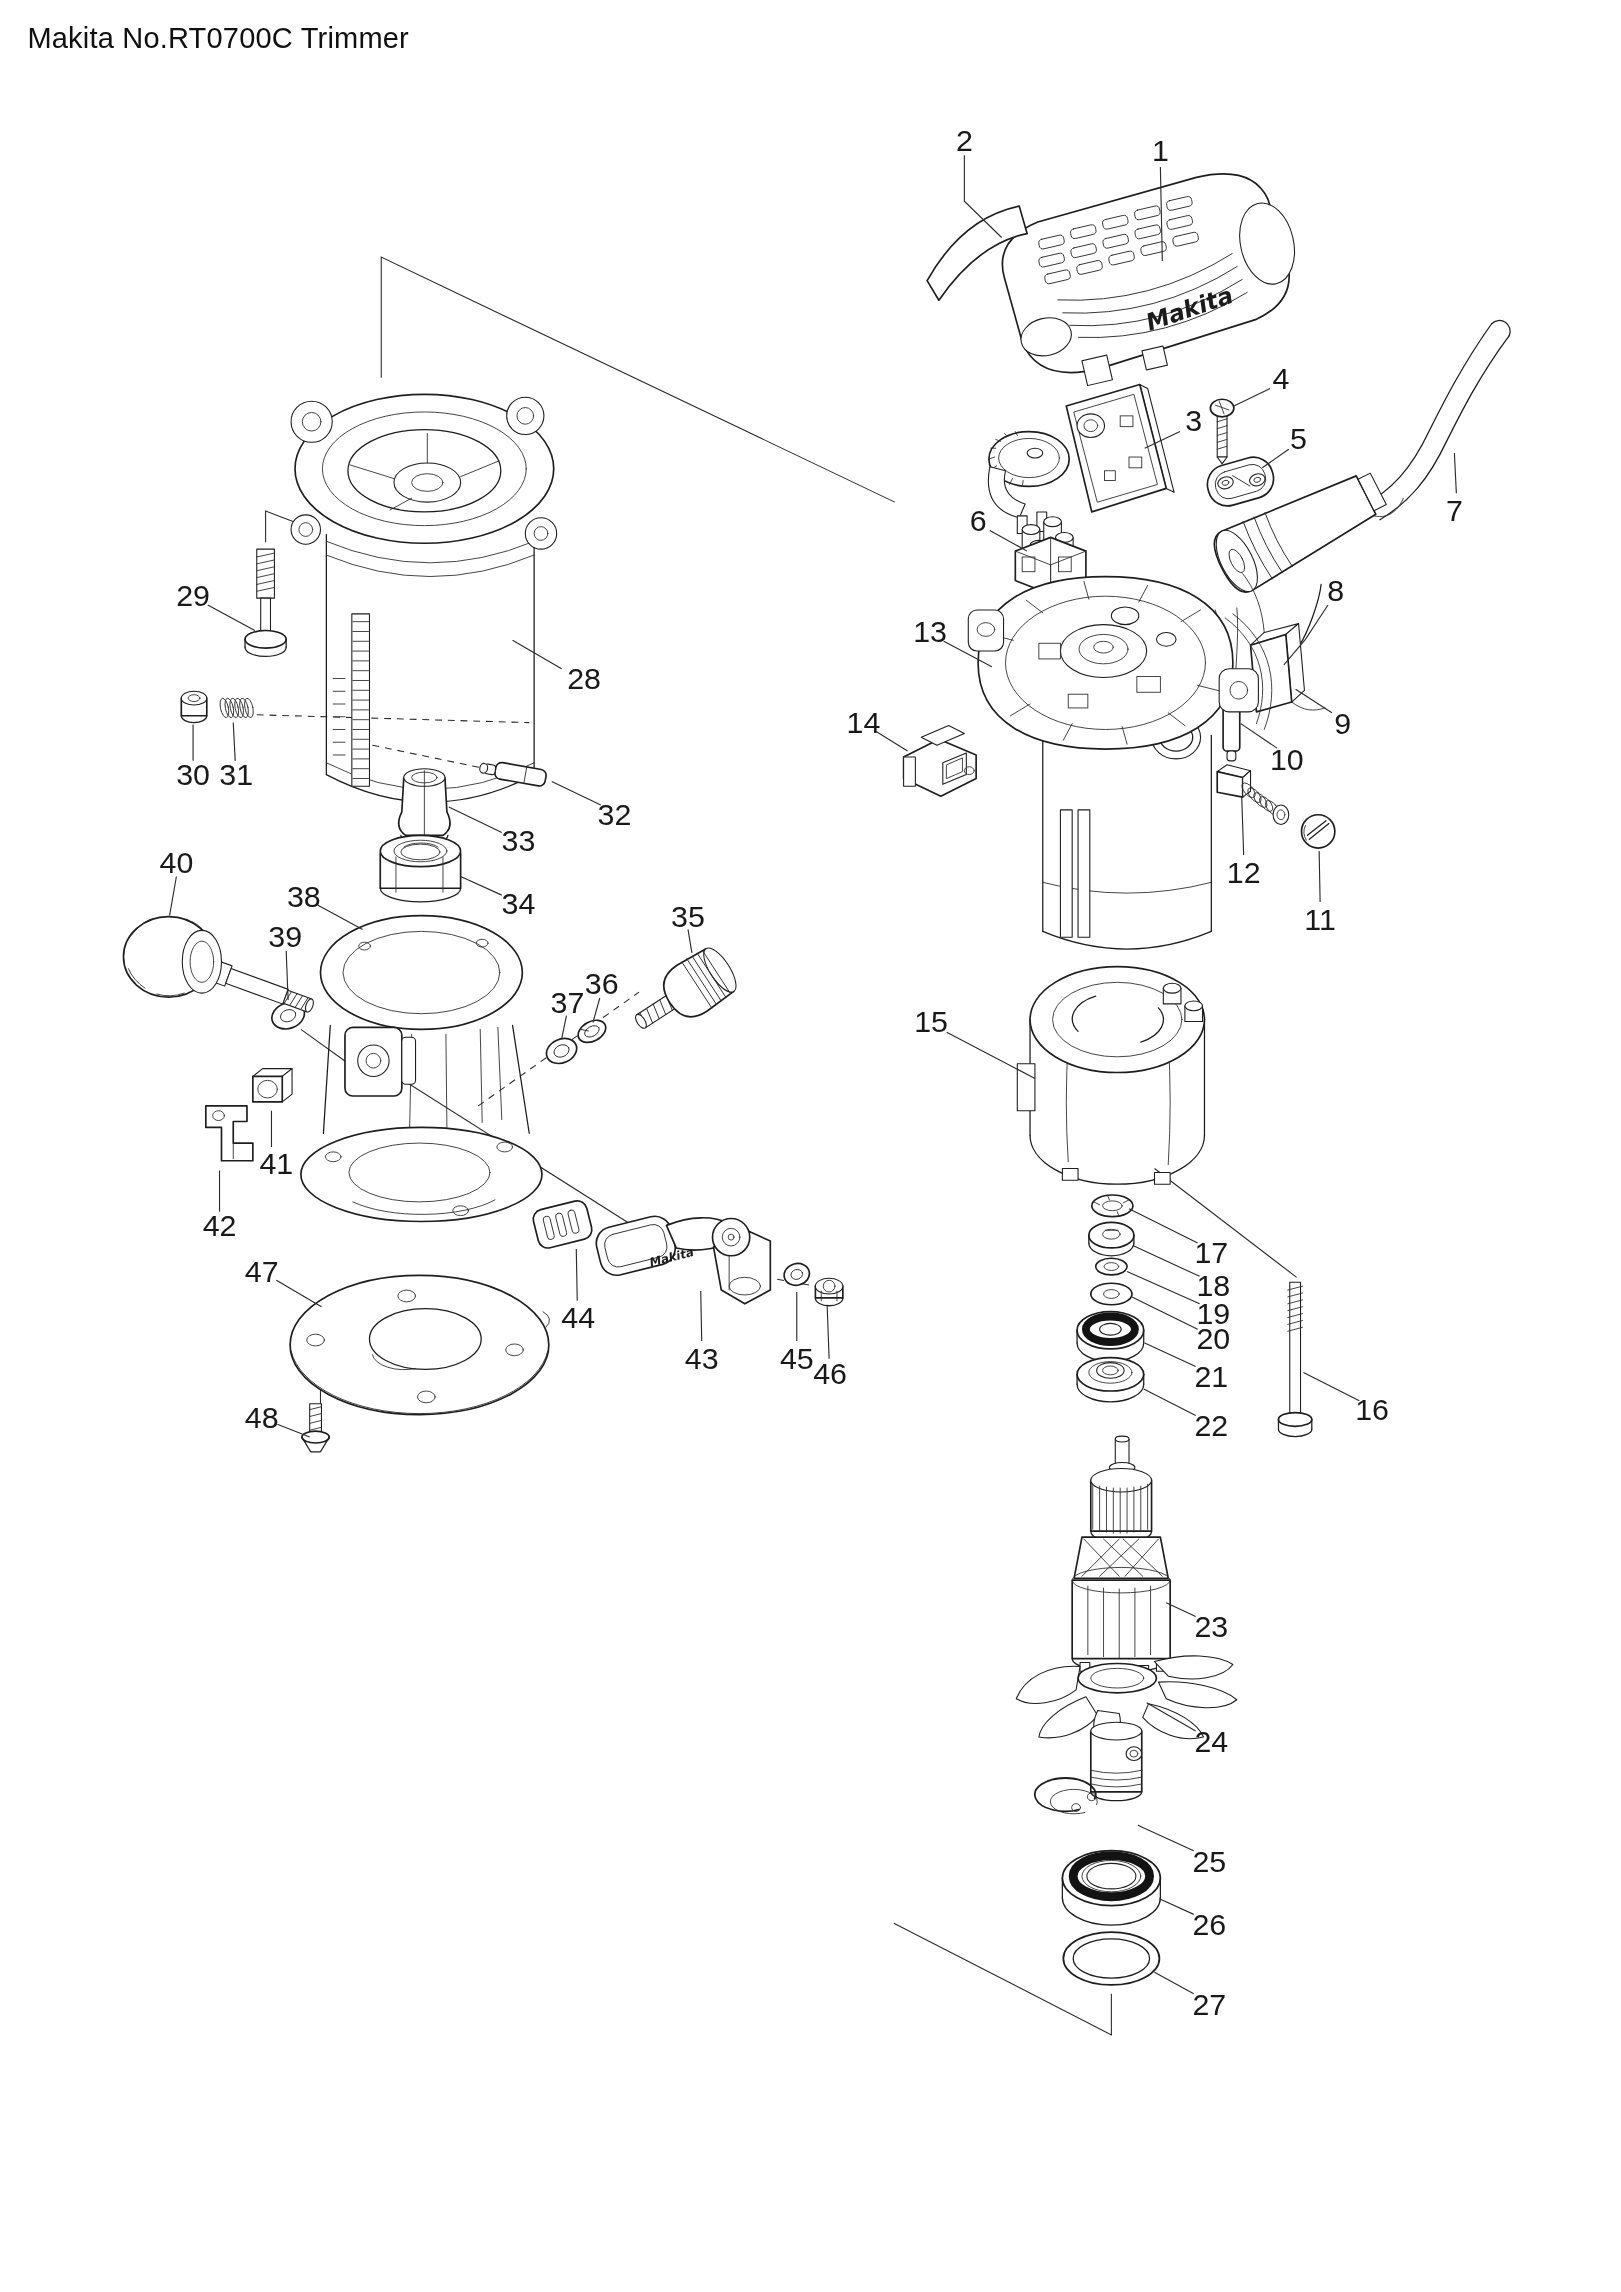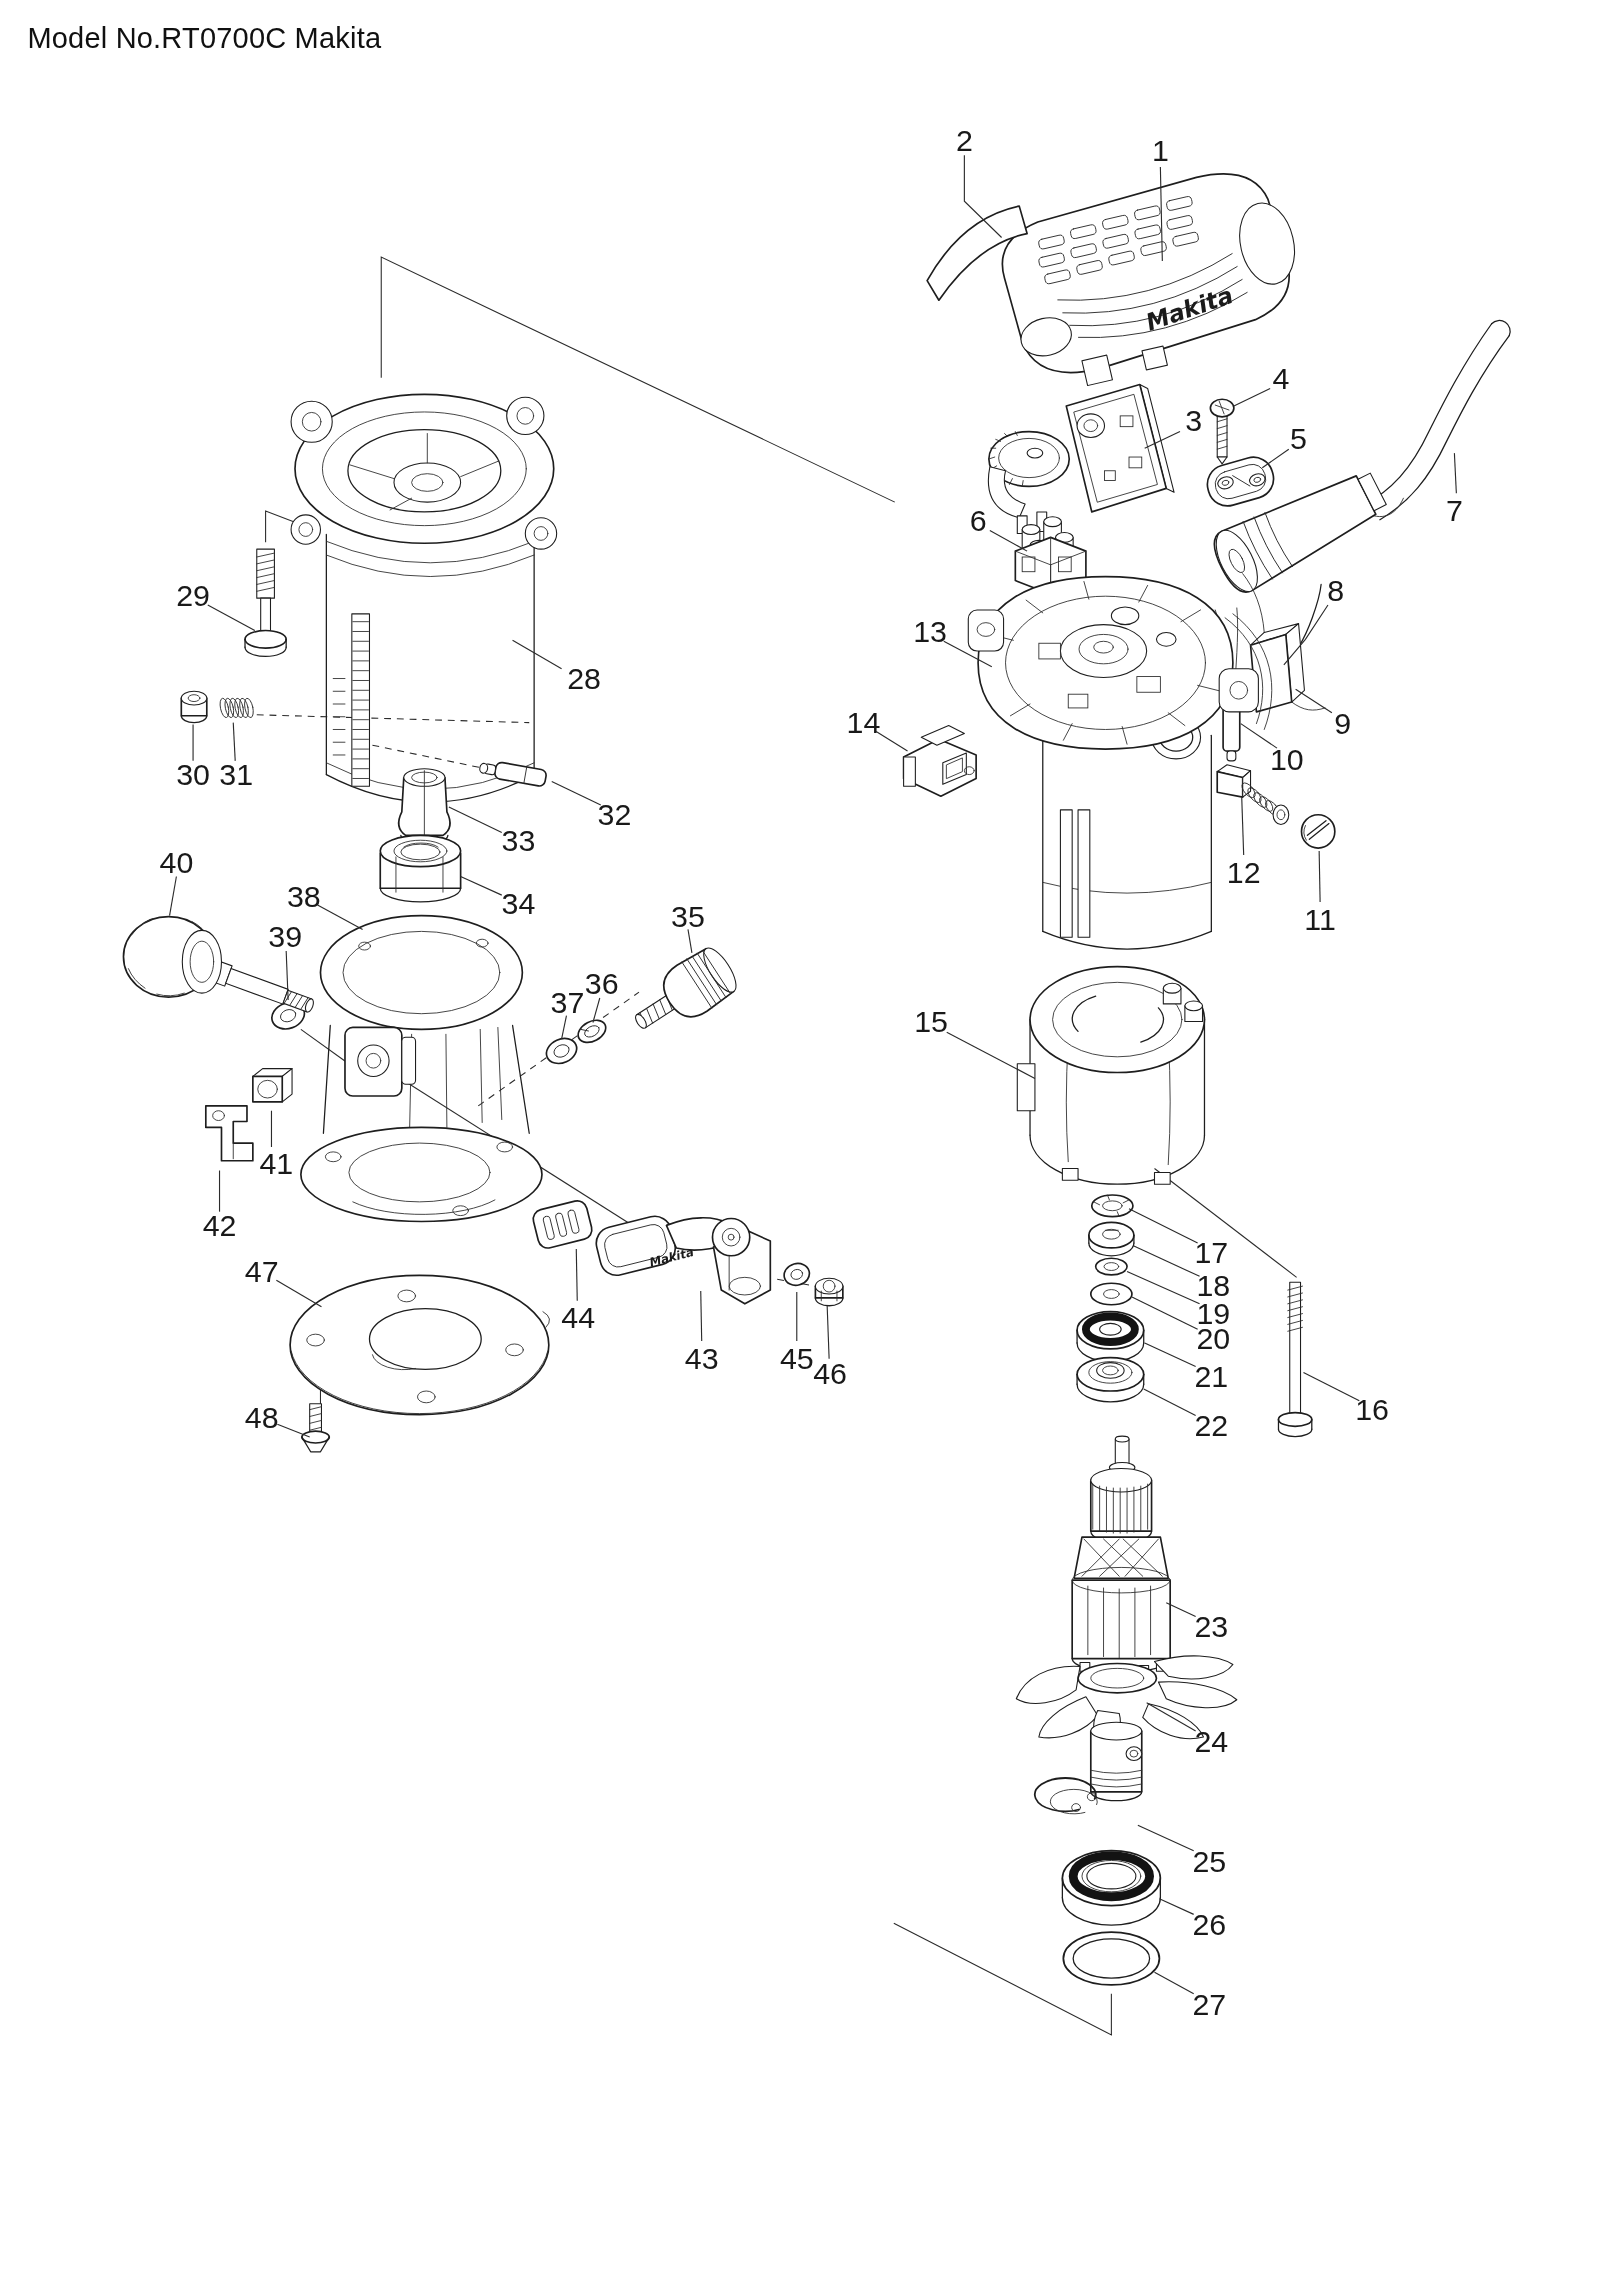--- a/index.html
+++ b/index.html
@@ -17,21 +17,21 @@
   .aline {fill:none;stroke:#2b2b2b;stroke-width:1.1;}
   .dash {stroke-dasharray:7 6;}
   .lbl{font:31px "Liberation Sans",sans-serif;fill:#191919;}
   .logo{font:italic bold 24px "DejaVu Sans",sans-serif;fill:#1b1b1b;}
   .logosm{font:italic bold 12px "DejaVu Sans",sans-serif;fill:#1b1b1b;}
 </style>
 </head>
 <body>
 
 <div class="page">
-  <div class="title">Model No.RT0700C Makita</div>
+  <div class="title">Makita No.RT0700C Trimmer</div>
 
   <svg id="diagram-svg" width="1621" height="2293" viewBox="0 0 1654 2339">
 
     <g id="lines-layer">
         <polyline points="389,385 389,262 913,512" class="aline"></polyline>
         <polyline points="912,1962 1134,2076 1134,2034" class="aline"></polyline>
         <polyline points="1178,1192 1323,1303" class="aline"></polyline>
         <polyline points="385,1085 658,1258" class="aline"></polyline>
         <polyline points="271,553 271,521 323,541" class="aline"></polyline>
         <polyline points="327,1418 327,1443" class="aline"></polyline>

